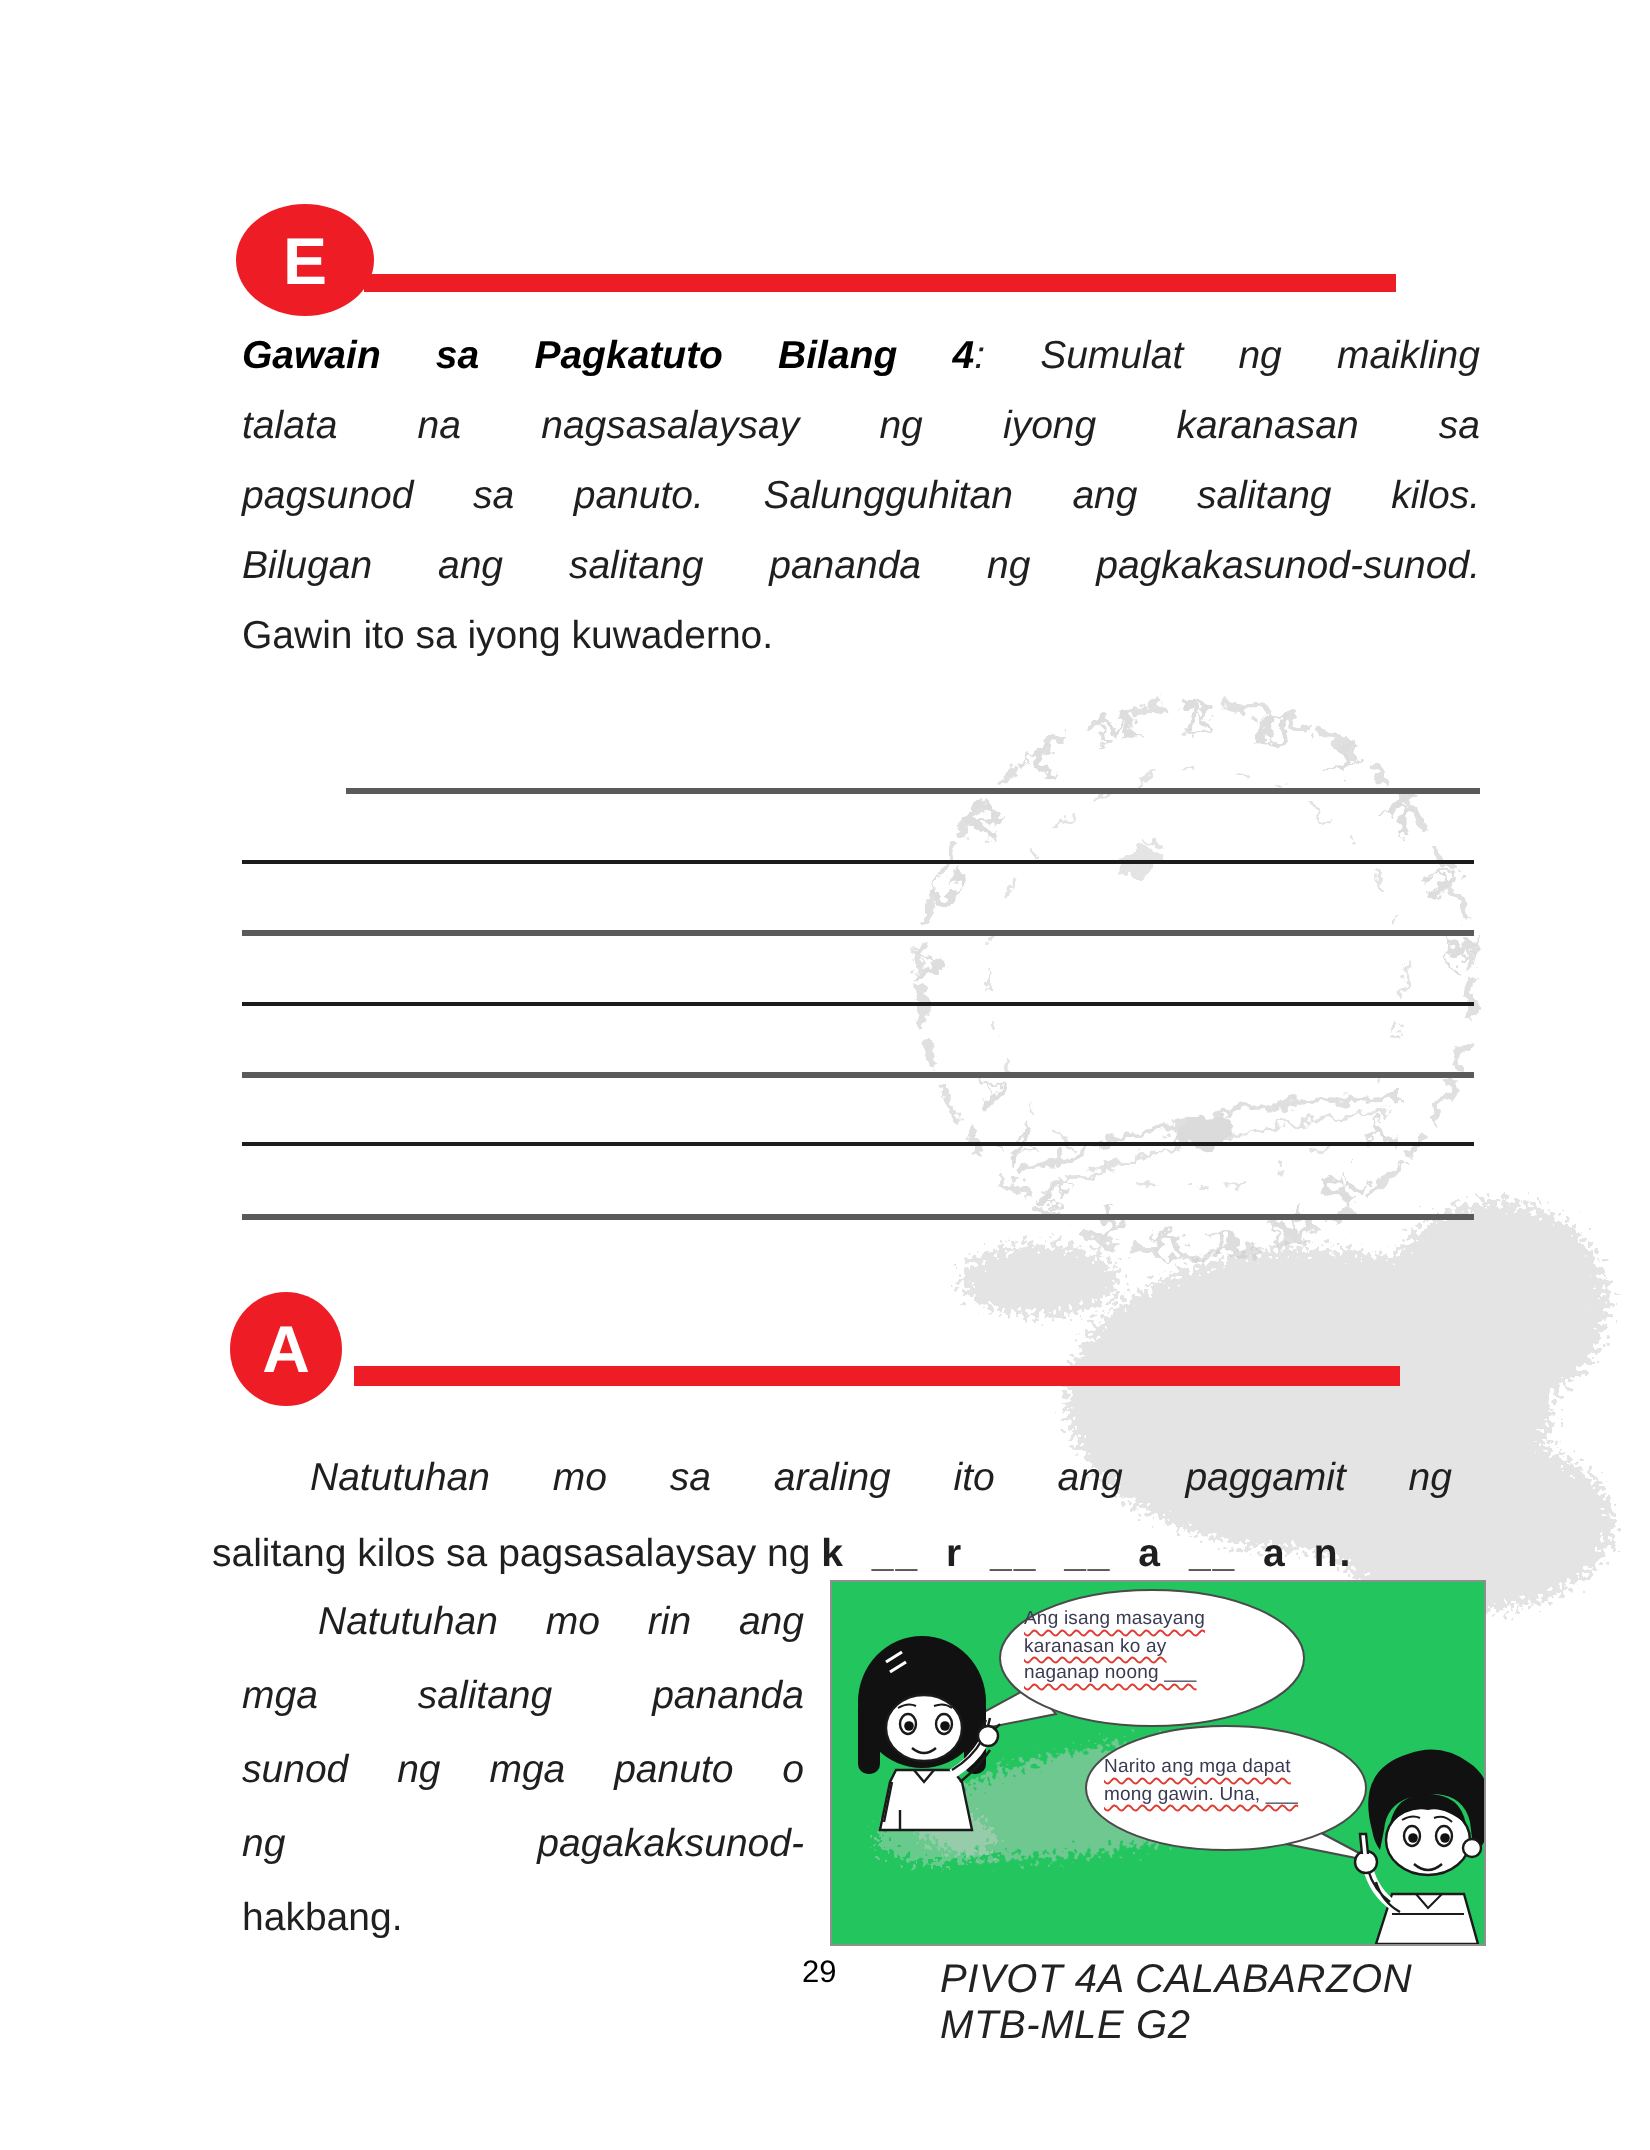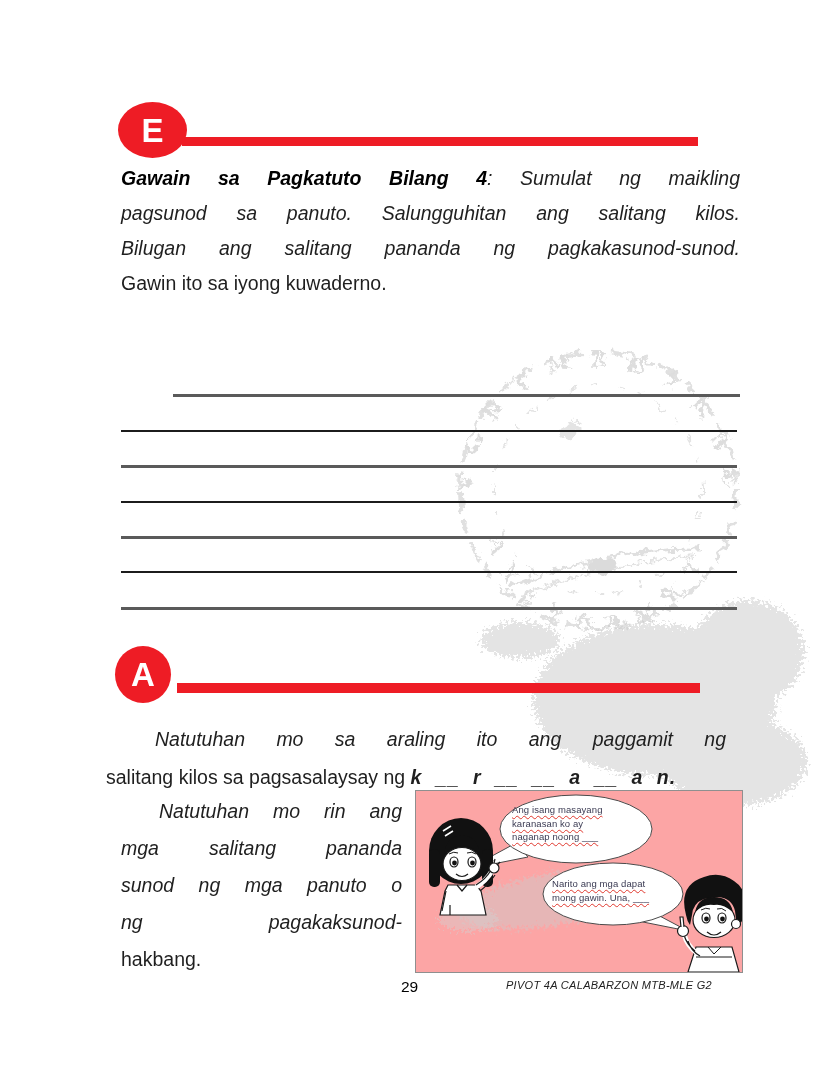--- a/index.html
+++ b/index.html
@@ -38,56 +38,56 @@
 
   
   .para { position: absolute; font-size: 19.5px; color: #1f1f1f; }
   .jline { display: block; text-align: justify; text-align-last: justify; white-space: normal; font-style: italic; }
   .lline { display: block; text-align: left; text-align-last: left; }
   .b { font-weight: 700; color: #000; }
 
   .para-e { left: 121px; top: 161px; width: 619px; line-height: 35px; }
   .para-a1 { left: 106px; top: 720px; width: 620px; line-height: 38px; }
   .indent49 { text-indent: 49px; }
-  .blank-word { font-weight: 700; word-spacing: 7px; letter-spacing: 1px; font-style: italic; }
+  .blank-word { font-weight: 700; word-spacing: 7px; letter-spacing: 1px; }
 
   .para-a2 { left: 121px; top: 793px; width: 281px; line-height: 37px; }
   .indent38 { text-indent: 38px; }
 
   
   .wline { position: absolute; }
   .wline.thick { height: 3px; background: #5a5a5a; }
   .wline.thin  { height: 2px; background: #1c1c1c; }
 
   
   .illus {
     position: absolute; left: 415px; top: 790px; width: 328px; height: 183px;
-    border: 1px solid #8f8f8f; background: #fca5a5;
+    border: 1px solid #8f8f8f; background: #22c55e;
   }
   .illus svg { position: absolute; left: 0; top: 0; }
   .bubble-text {
     position: absolute;
     font-size: 9.5px; line-height: 13.5px; color: #3a3a52;
     letter-spacing: 0.1px;
   }
   .bubble-text span {
     display: block;
     text-decoration-line: underline;
     text-decoration-style: wavy;
     text-decoration-color: #e0392f;
     text-decoration-thickness: 1px;
     text-underline-offset: 2px;
   }
   .bt1 { left: 96px; top: 12px; width: 134px; }
   .bt2 { left: 136px; top: 86px; width: 128px; }
 
   
   .footer-page { position: absolute; left: 401px; top: 978px; font-size: 15.5px; color: #000000; }
-  .footer-src  { position: absolute; left: 470px; top: 979px; width: 278px; text-align: center;
-                 font-size: 11px; font-style: italic; color: #222; letter-spacing: 0.3px; }
+  .footer-src  { position: absolute; left: 470px; top: 979px; width: 278px; text-align: left;
+                 font-size: 20px; font-style: italic; color: #222; letter-spacing: 0.3px; }
 </style>
 </head>
 <body>
 
 <div class="page">
 
   <svg id="watermark" width="825" height="1075" viewBox="0 0 825 1075" aria-hidden="true">
     <defs>
       <filter id="grunge" x="-20%" y="-20%" width="140%" height="140%">
         <feTurbulence type="fractalNoise" baseFrequency="0.12" numOctaves="3" seed="7" result="n"></feTurbulence>
@@ -123,20 +123,21 @@
     </g>
   </svg>
 
   <div class="content">
 
     <div class="badge badge-e">E</div>
     <div class="redline redline-e"></div>
 
     <div class="para para-e">
       <span class="jline"><span class="b">Gawain sa Pagkatuto Bilang 4</span><span>: Sumulat ng maikling</span></span>
+      <span class="jline"><span>talata na nagsasalaysay ng iyong karanasan sa</span></span>
       <span class="jline"><span>pagsunod sa panuto. Salungguhitan ang salitang kilos.</span></span>
       <span class="jline"><span>Bilugan ang salitang pananda ng pagkakasunod-sunod.</span></span>
       <span class="lline"><span>Gawin ito sa iyong kuwaderno.</span></span>
     </div>
 
     <div class="wline thick" style="left:173px; top:394px; width:567px;"></div>
     <div class="wline thin" style="left:121px; top:430px; width:616px;"></div>
     <div class="wline thick" style="left:121px; top:465px; width:616px;"></div>
     <div class="wline thin" style="left:121px; top:501px; width:616px;"></div>
     <div class="wline thick" style="left:121px; top:536px; width:616px;"></div>

